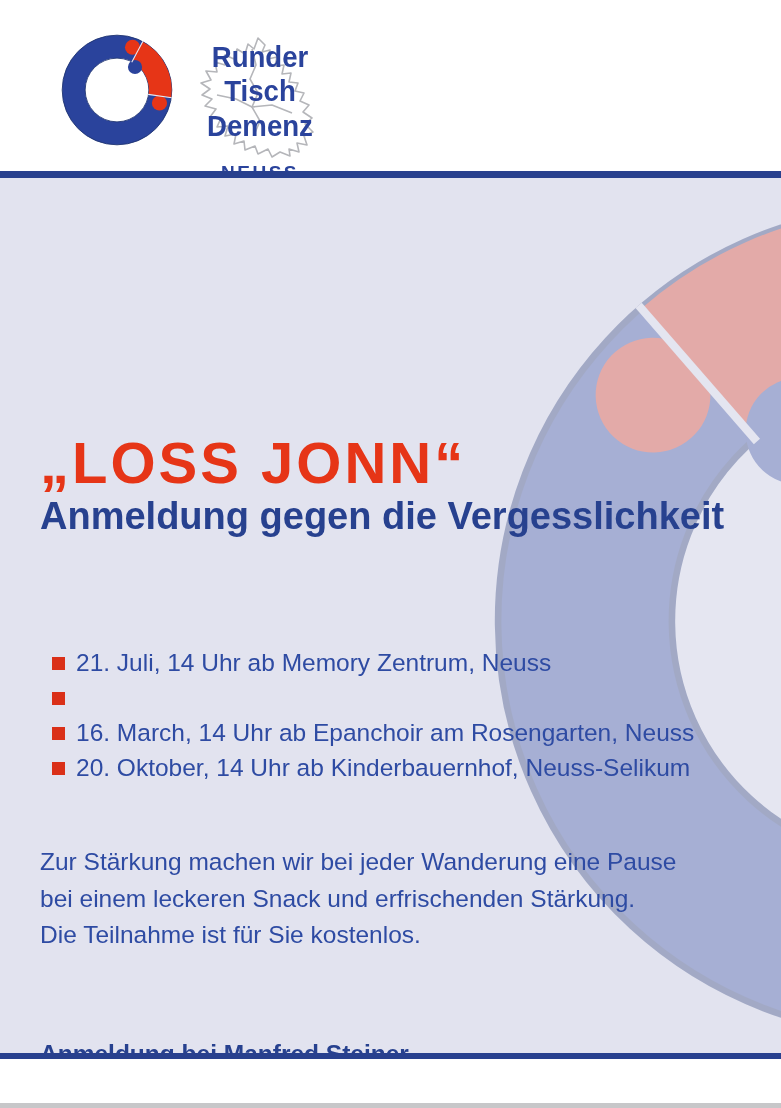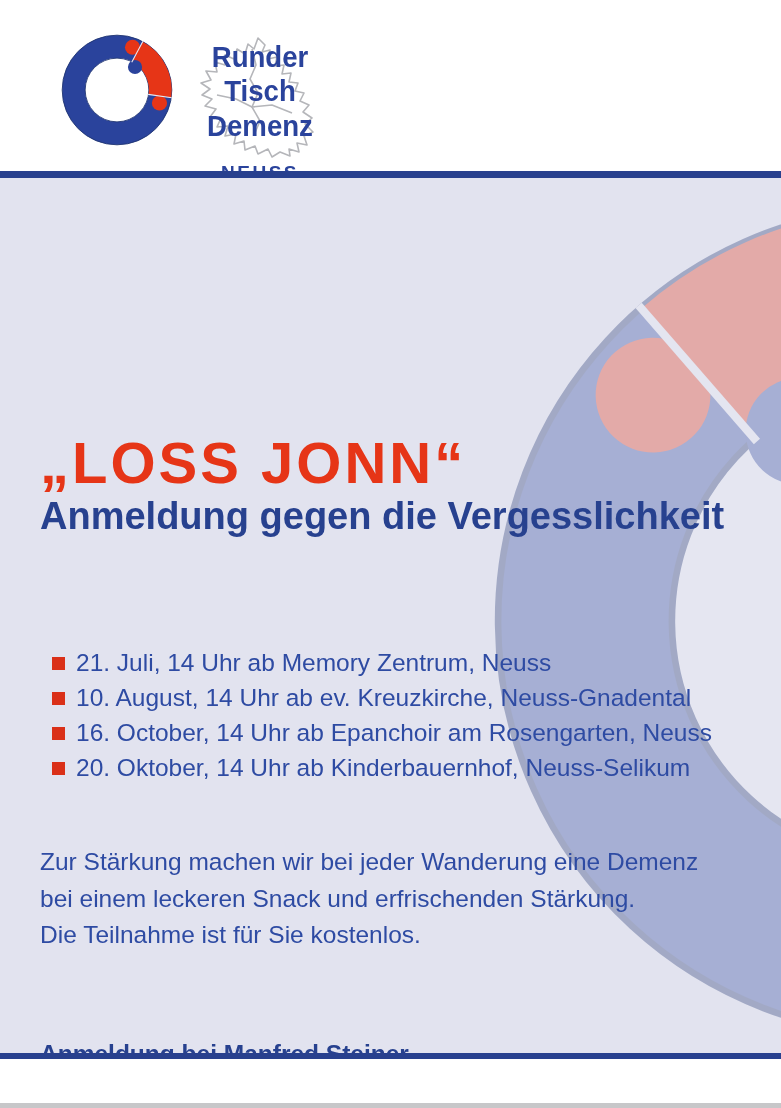--- a/index.html
+++ b/index.html
@@ -107,34 +107,33 @@
     <div class="flyer-title">„LOSS JONN“</div>
     <div class="flyer-subtitle">Anmeldung gegen die Vergesslichkeit</div>
 
     <ul class="event-list">
       <li class="event-item">
         <span class="bullet-square"></span>
         <span>21. Juli, 14 Uhr ab Memory Zentrum, Neuss</span>
       </li>
       <li class="event-item">
         <span class="bullet-square"></span>
-        <span>10. August, 14 Uhr ab ev. Kreuzkirche, Neuss-Gnadental</span>
       </li>
       <li class="event-item">
         <span class="bullet-square"></span>
-        <span>16. October, 14 Uhr ab Epanchoir am Rosengarten, Neuss</span>
+        <span>16. March, 14 Uhr ab Epanchoir am Rosengarten, Neuss</span>
       </li>
       <li class="event-item">
         <span class="bullet-square"></span>
         <span>20. Oktober, 14 Uhr ab Kinderbauernhof, Neuss-Selikum</span>
       </li>
     </ul>
 
     <div class="description">
-      <div>Zur Stärkung machen wir bei jeder Wanderung eine Demenz</div>
+      <div>Zur Stärkung machen wir bei jeder Wanderung eine Pause</div>
       <div>bei einem leckeren Snack und erfrischenden Stärkung.</div>
       <div>Die Teilnahme ist für Sie kostenlos.</div>
     </div>
 
     <div class="contact">
       <div class="contact-heading">Anmeldung bei Manfred Steiner</div>
 
     </div>
   </div>
 

